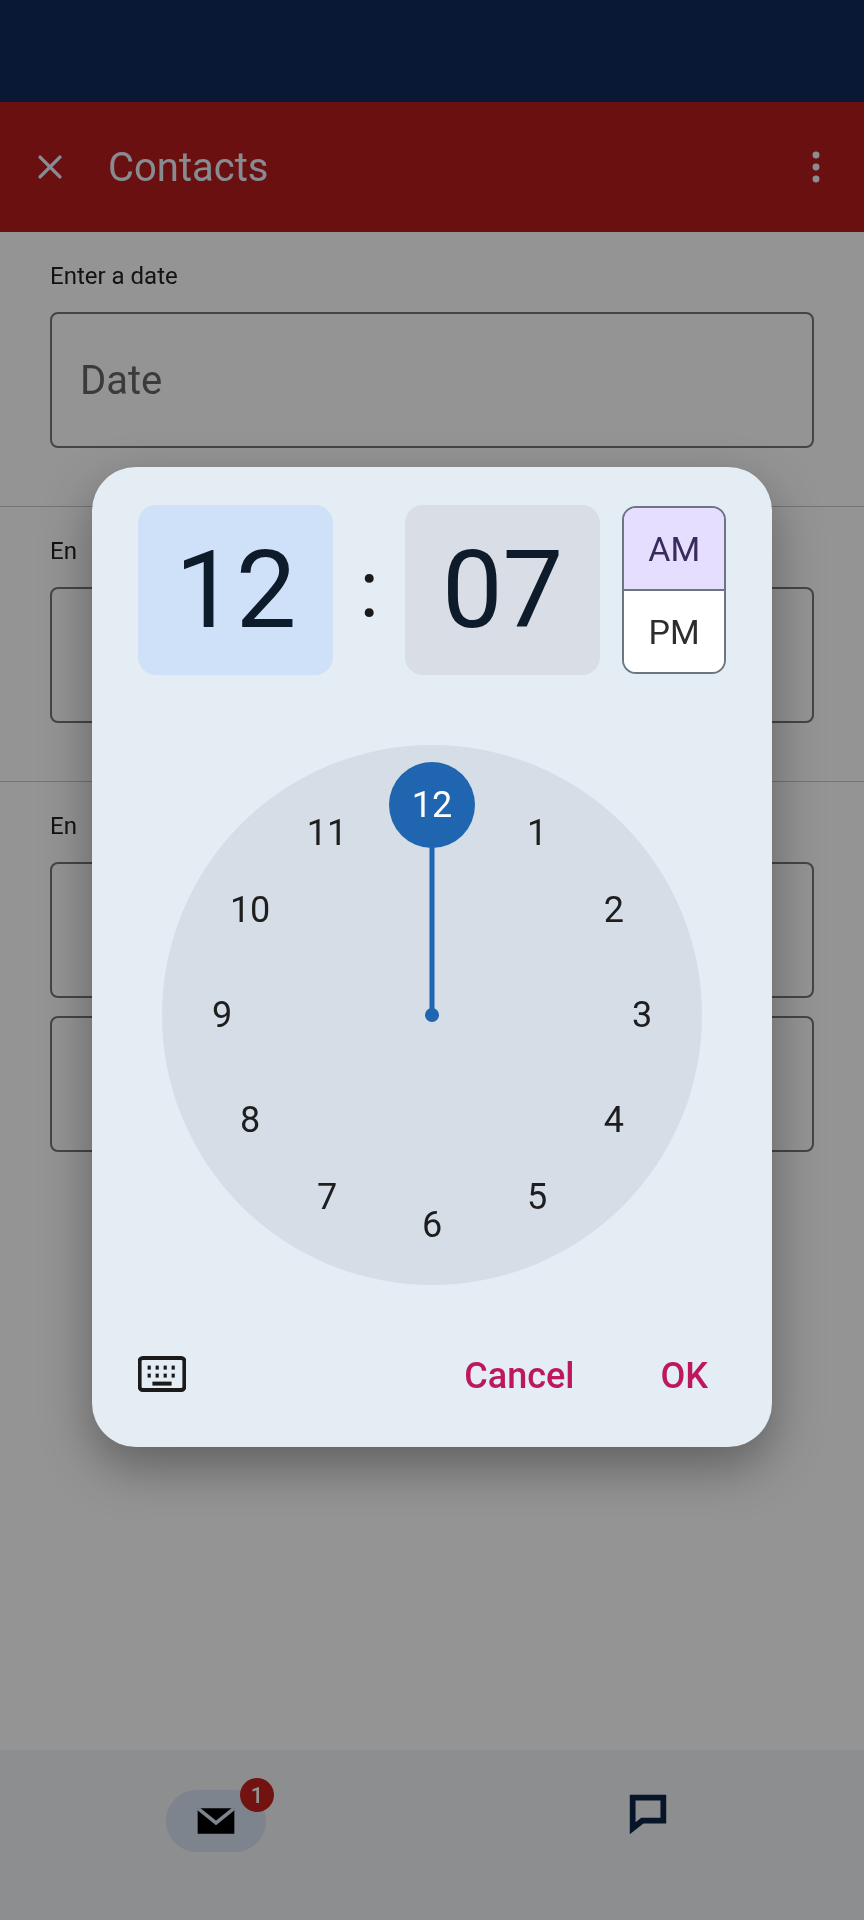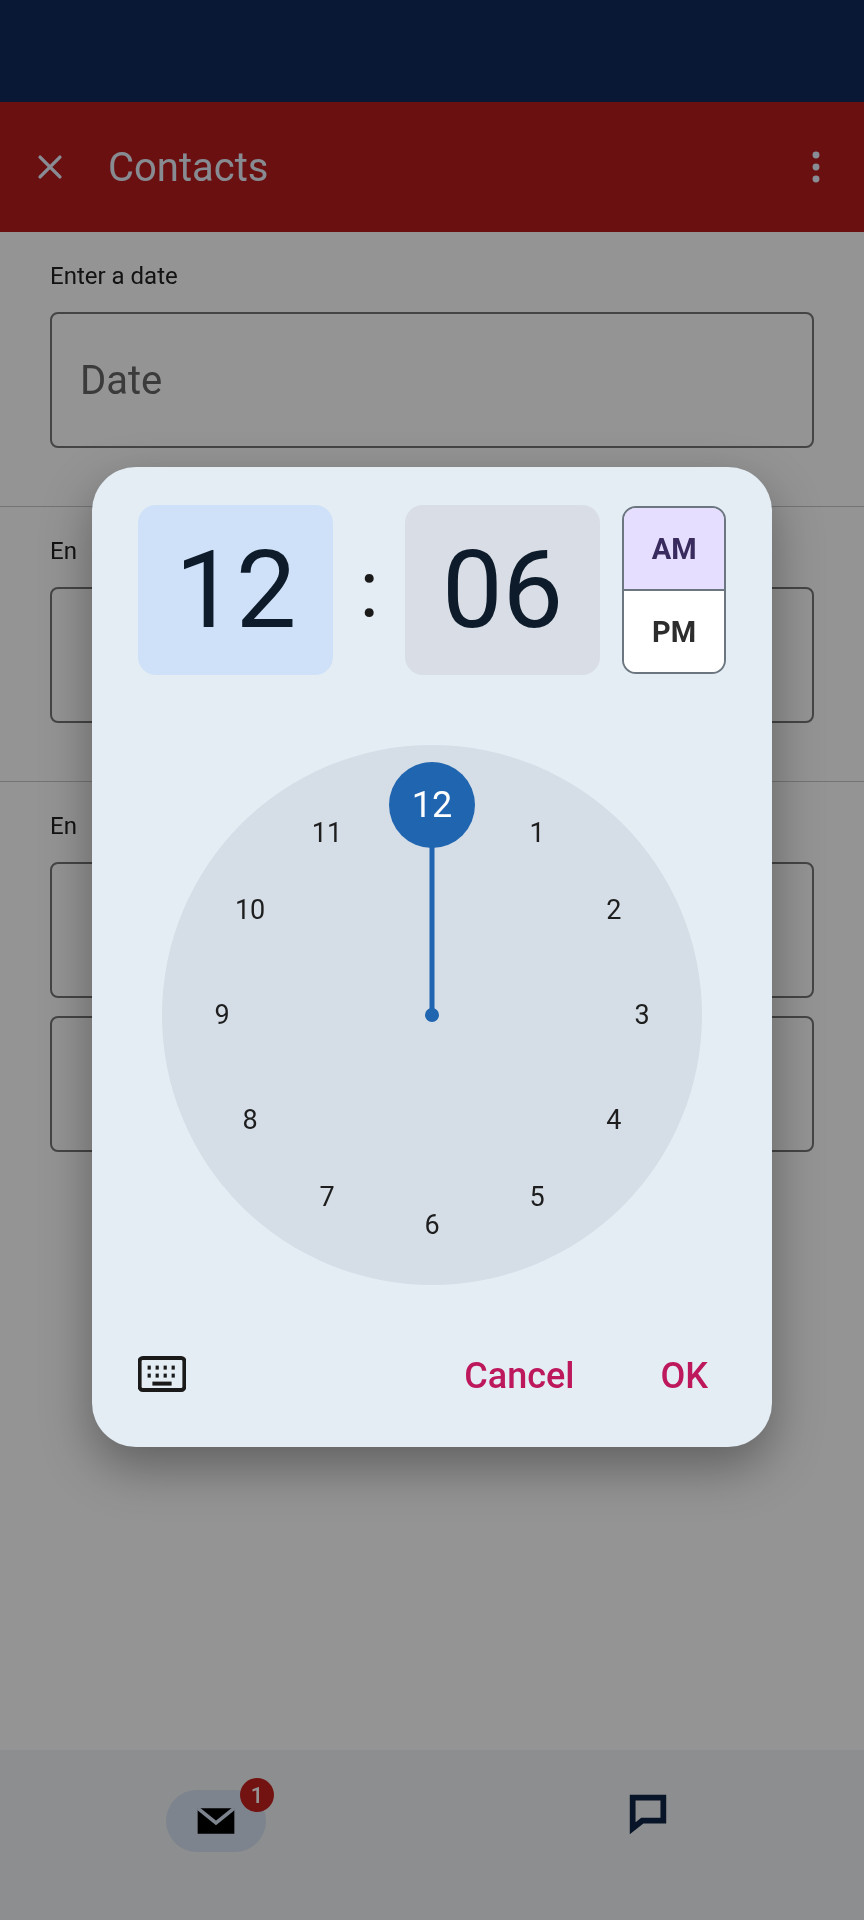--- a/index.html
+++ b/index.html
@@ -111,34 +111,34 @@
   }
   .digbox.hour{background:#cfe1f8;}
   .digbox.min{background:#d9dee6;}
   .colon{font-size:80px;color:#1a1a1a; padding:0 4px;}
   .ampm{
     width:106px;height:168px;border:2px solid #6b7680;border-radius:14px;
     display:flex;flex-direction:column;overflow:hidden;margin-left:auto;
   }
   .ampm div{
     flex:1;display:flex;align-items:center;justify-content:center;
-    font-size:29px;font-weight:700;
+    font-size:34px;font-weight:400;
   }
   .ampm .am{background:#e6deff;color:#3a2b5f;border-bottom:2px solid #6b7680;}
   .ampm .pm{background:#fff;color:#2d2d2d;}
 
   
   .clockwrap{display:flex;justify-content:center;}
   .clock{
     width:540px;height:540px;border-radius:50%;
     background:#d5dde7;position:relative;
   }
   .num{
     position:absolute;
-    font-size:27px;color:#1e1e1e;
+    font-size:36px;color:#1e1e1e;
     transform:translate(-50%,-50%);
   }
   .hand{
     position:absolute;left:50%;top:50%;
     width:5px;height:210px;background:#2065b0;
     transform-origin:50% 100%;
     transform:translate(-50%,-100%) rotate(0deg);
   }
   .center-dot{
     position:absolute;left:50%;top:50%;
@@ -223,21 +223,21 @@
   </div>
 </div>
 
 <div class="scrim"></div>
 
 <div class="dialog">
 
   <div class="timerow">
     <div class="digbox hour">12</div>
     <div class="colon">:</div>
-    <div class="digbox min">06</div>
+    <div class="digbox min">07</div>
     <div class="ampm">
       <div class="am">AM</div>
       <div class="pm">PM</div>
     </div>
   </div>
 
   <div class="clockwrap">
     <div class="clock">
       <div class="hand"></div>
       <div class="center-dot"></div>

